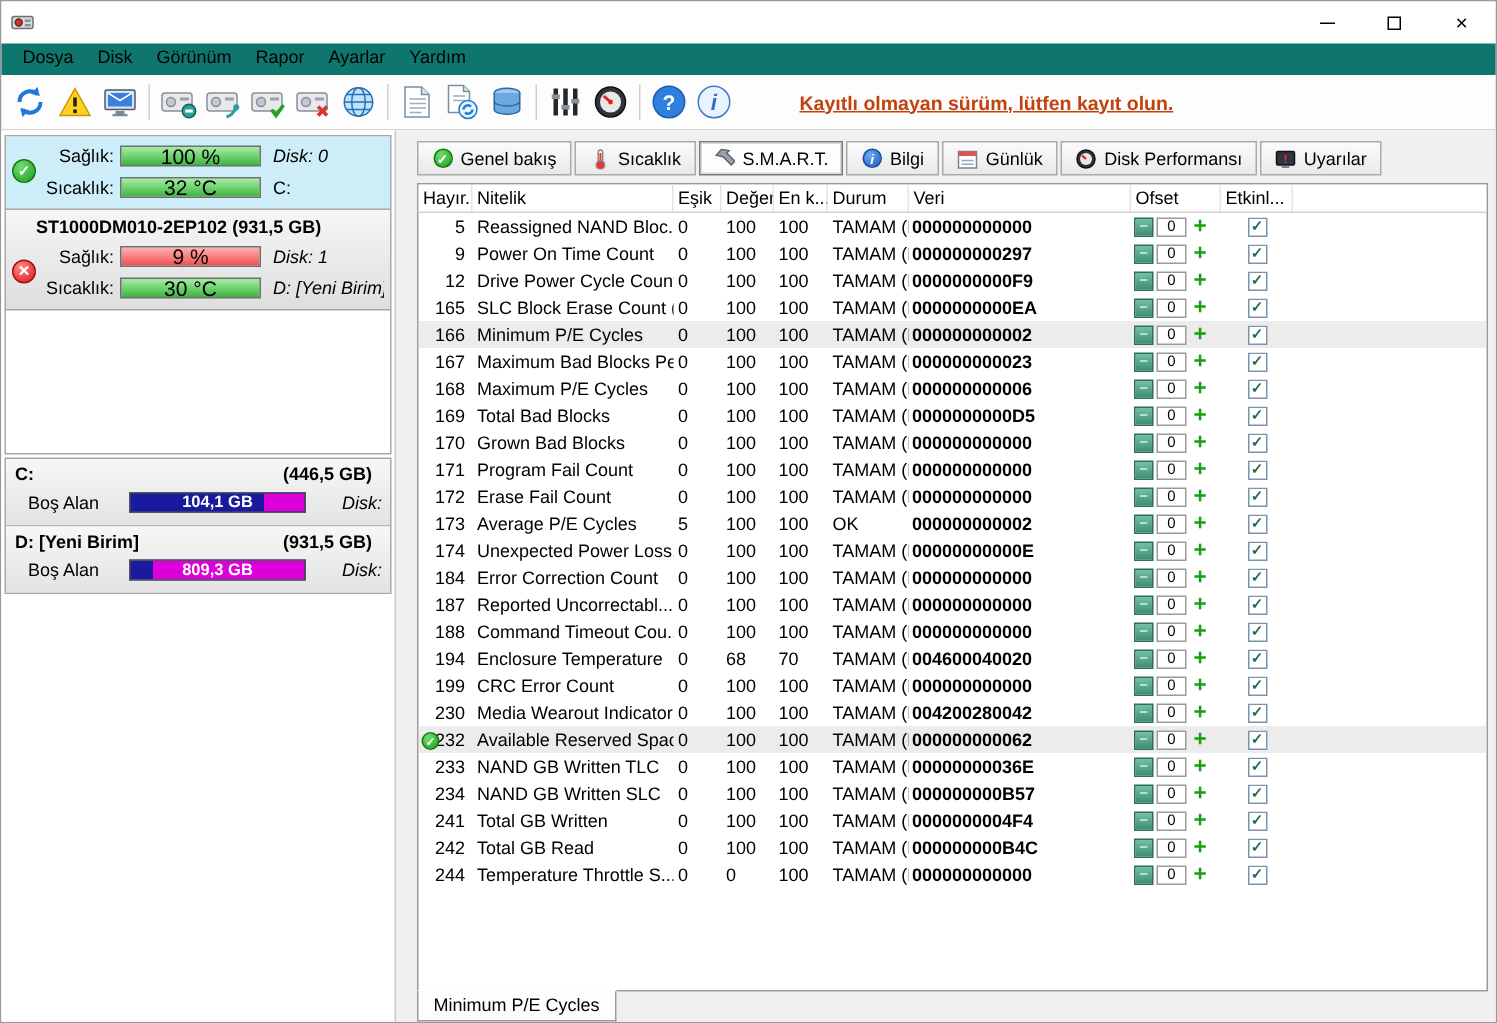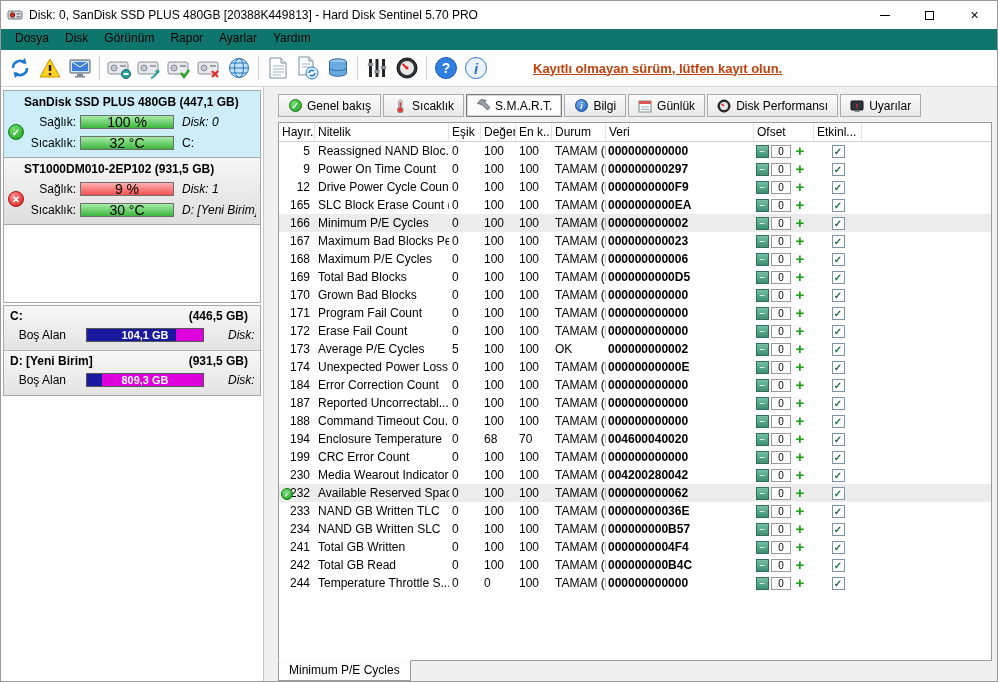--- a/index.html
+++ b/index.html
@@ -110,21 +110,20 @@
 
   <div class="titlebar">
     <span class="app-icon">
       <svg width="16" height="16">
           <rect x="1" y="4" width="14" height="8" rx="1.5" fill="#d8dadd" stroke="#6a6f76"></rect>
           <circle cx="5.5" cy="8" r="2.3" fill="#c0392b" stroke="#7a1f14"></circle>
           <rect x="9.5" y="6" width="4" height="1.6" fill="#8a9098"></rect>
           <rect x="9.5" y="9" width="4" height="1.6" fill="#8a9098"></rect>
         </svg>
     </span>
-    <span class="title-text">Disk: 0, SanDisk SSD PLUS 480GB [20388K449813]  -  Hard Disk Sentinel 5.70 PRO</span>
     <div class="win-controls">
       <span class="win-btn">
           <span class="glyph-min"></span>
         </span>
       <span class="win-btn">
           <span class="glyph-max"></span>
         </span>
       <span class="win-btn">
           <span class="glyph-close">×</span>
         </span>
@@ -265,24 +264,20 @@
       </span>
     <span class="register-link">Kayıtlı olmayan sürüm, lütfen kayıt olun.</span>
   </div>
 
   <div class="content">
 
     <div class="sidebar">
       <div class="disk-group">
 
         <div class="disk-panel selected">
-          <div class="disk-head">
-            <span>SanDisk SSD PLUS 480GB</span>
-            <span>(447,1 GB)</span>
-          </div>
           <div class="disk-body">
             <span class="disk-status">
                 <span class="badge badge-ok">✓</span>
               </span>
             <span class="stat-label">Sağlık:</span>
             <span class="meter green">
                 <span>100 %</span>
               </span>
             <span class="side-right italic">Disk: 0</span>
             <span class="stat-label">Sıcaklık:</span>

